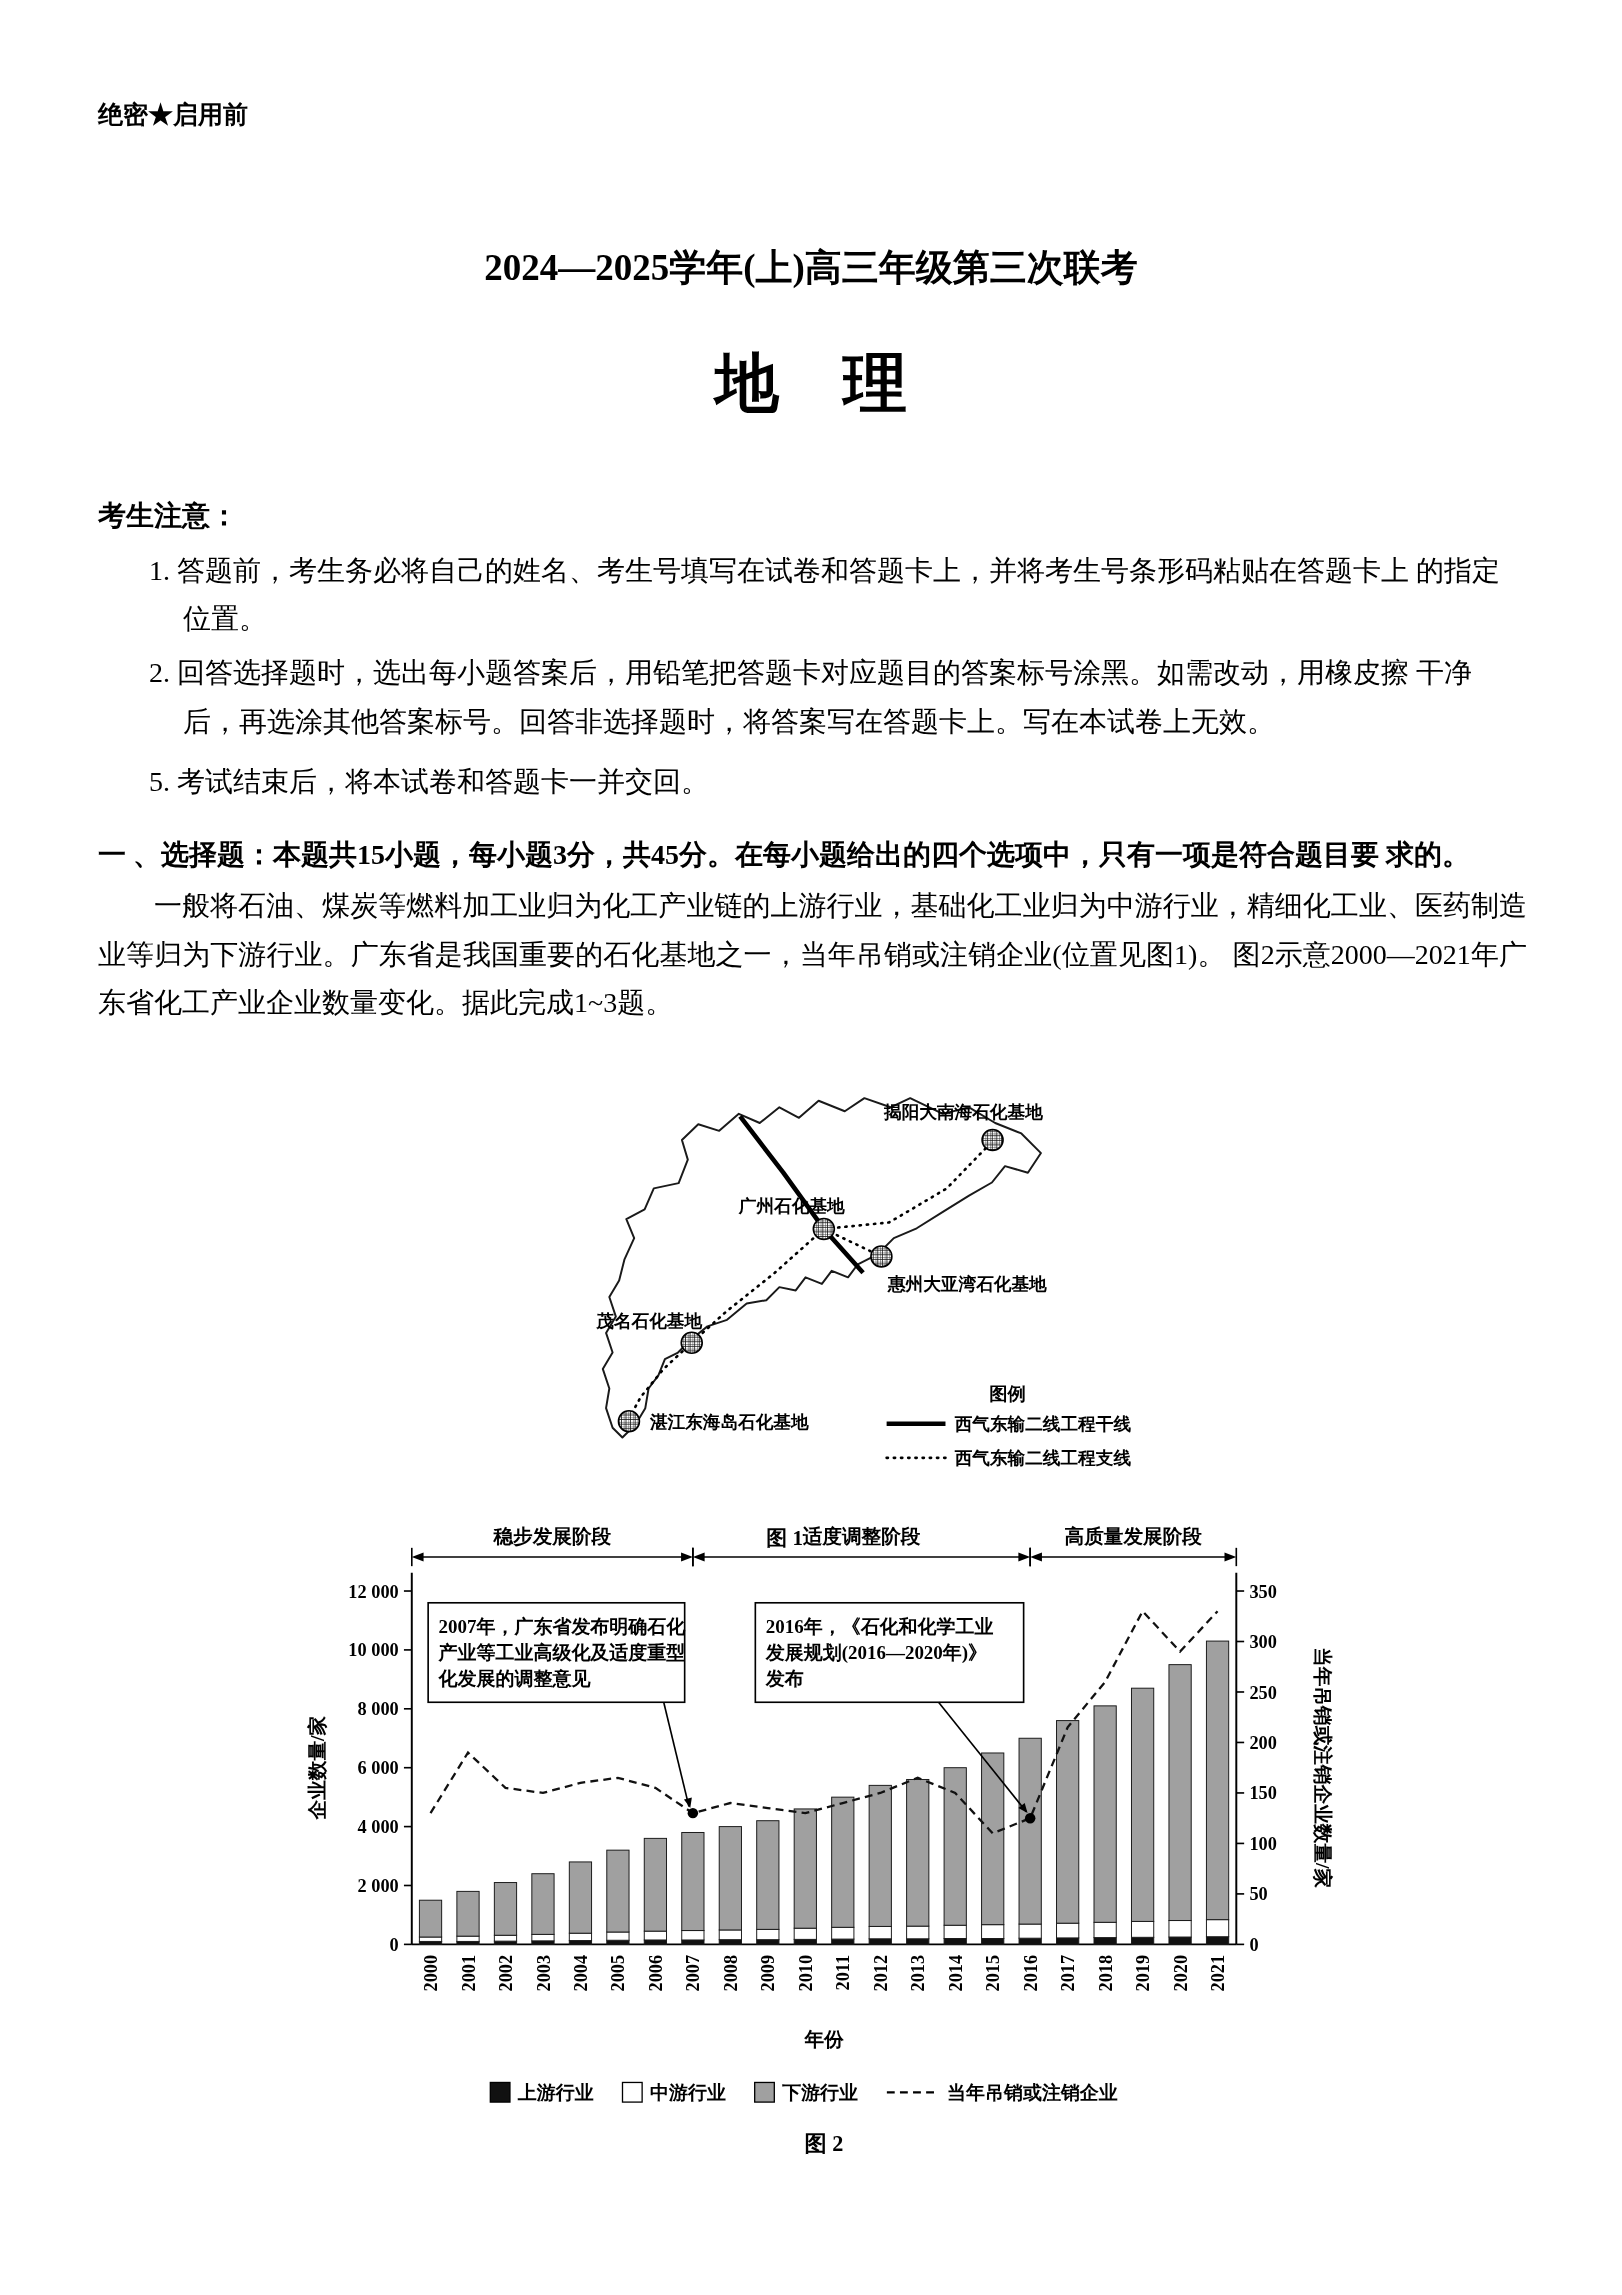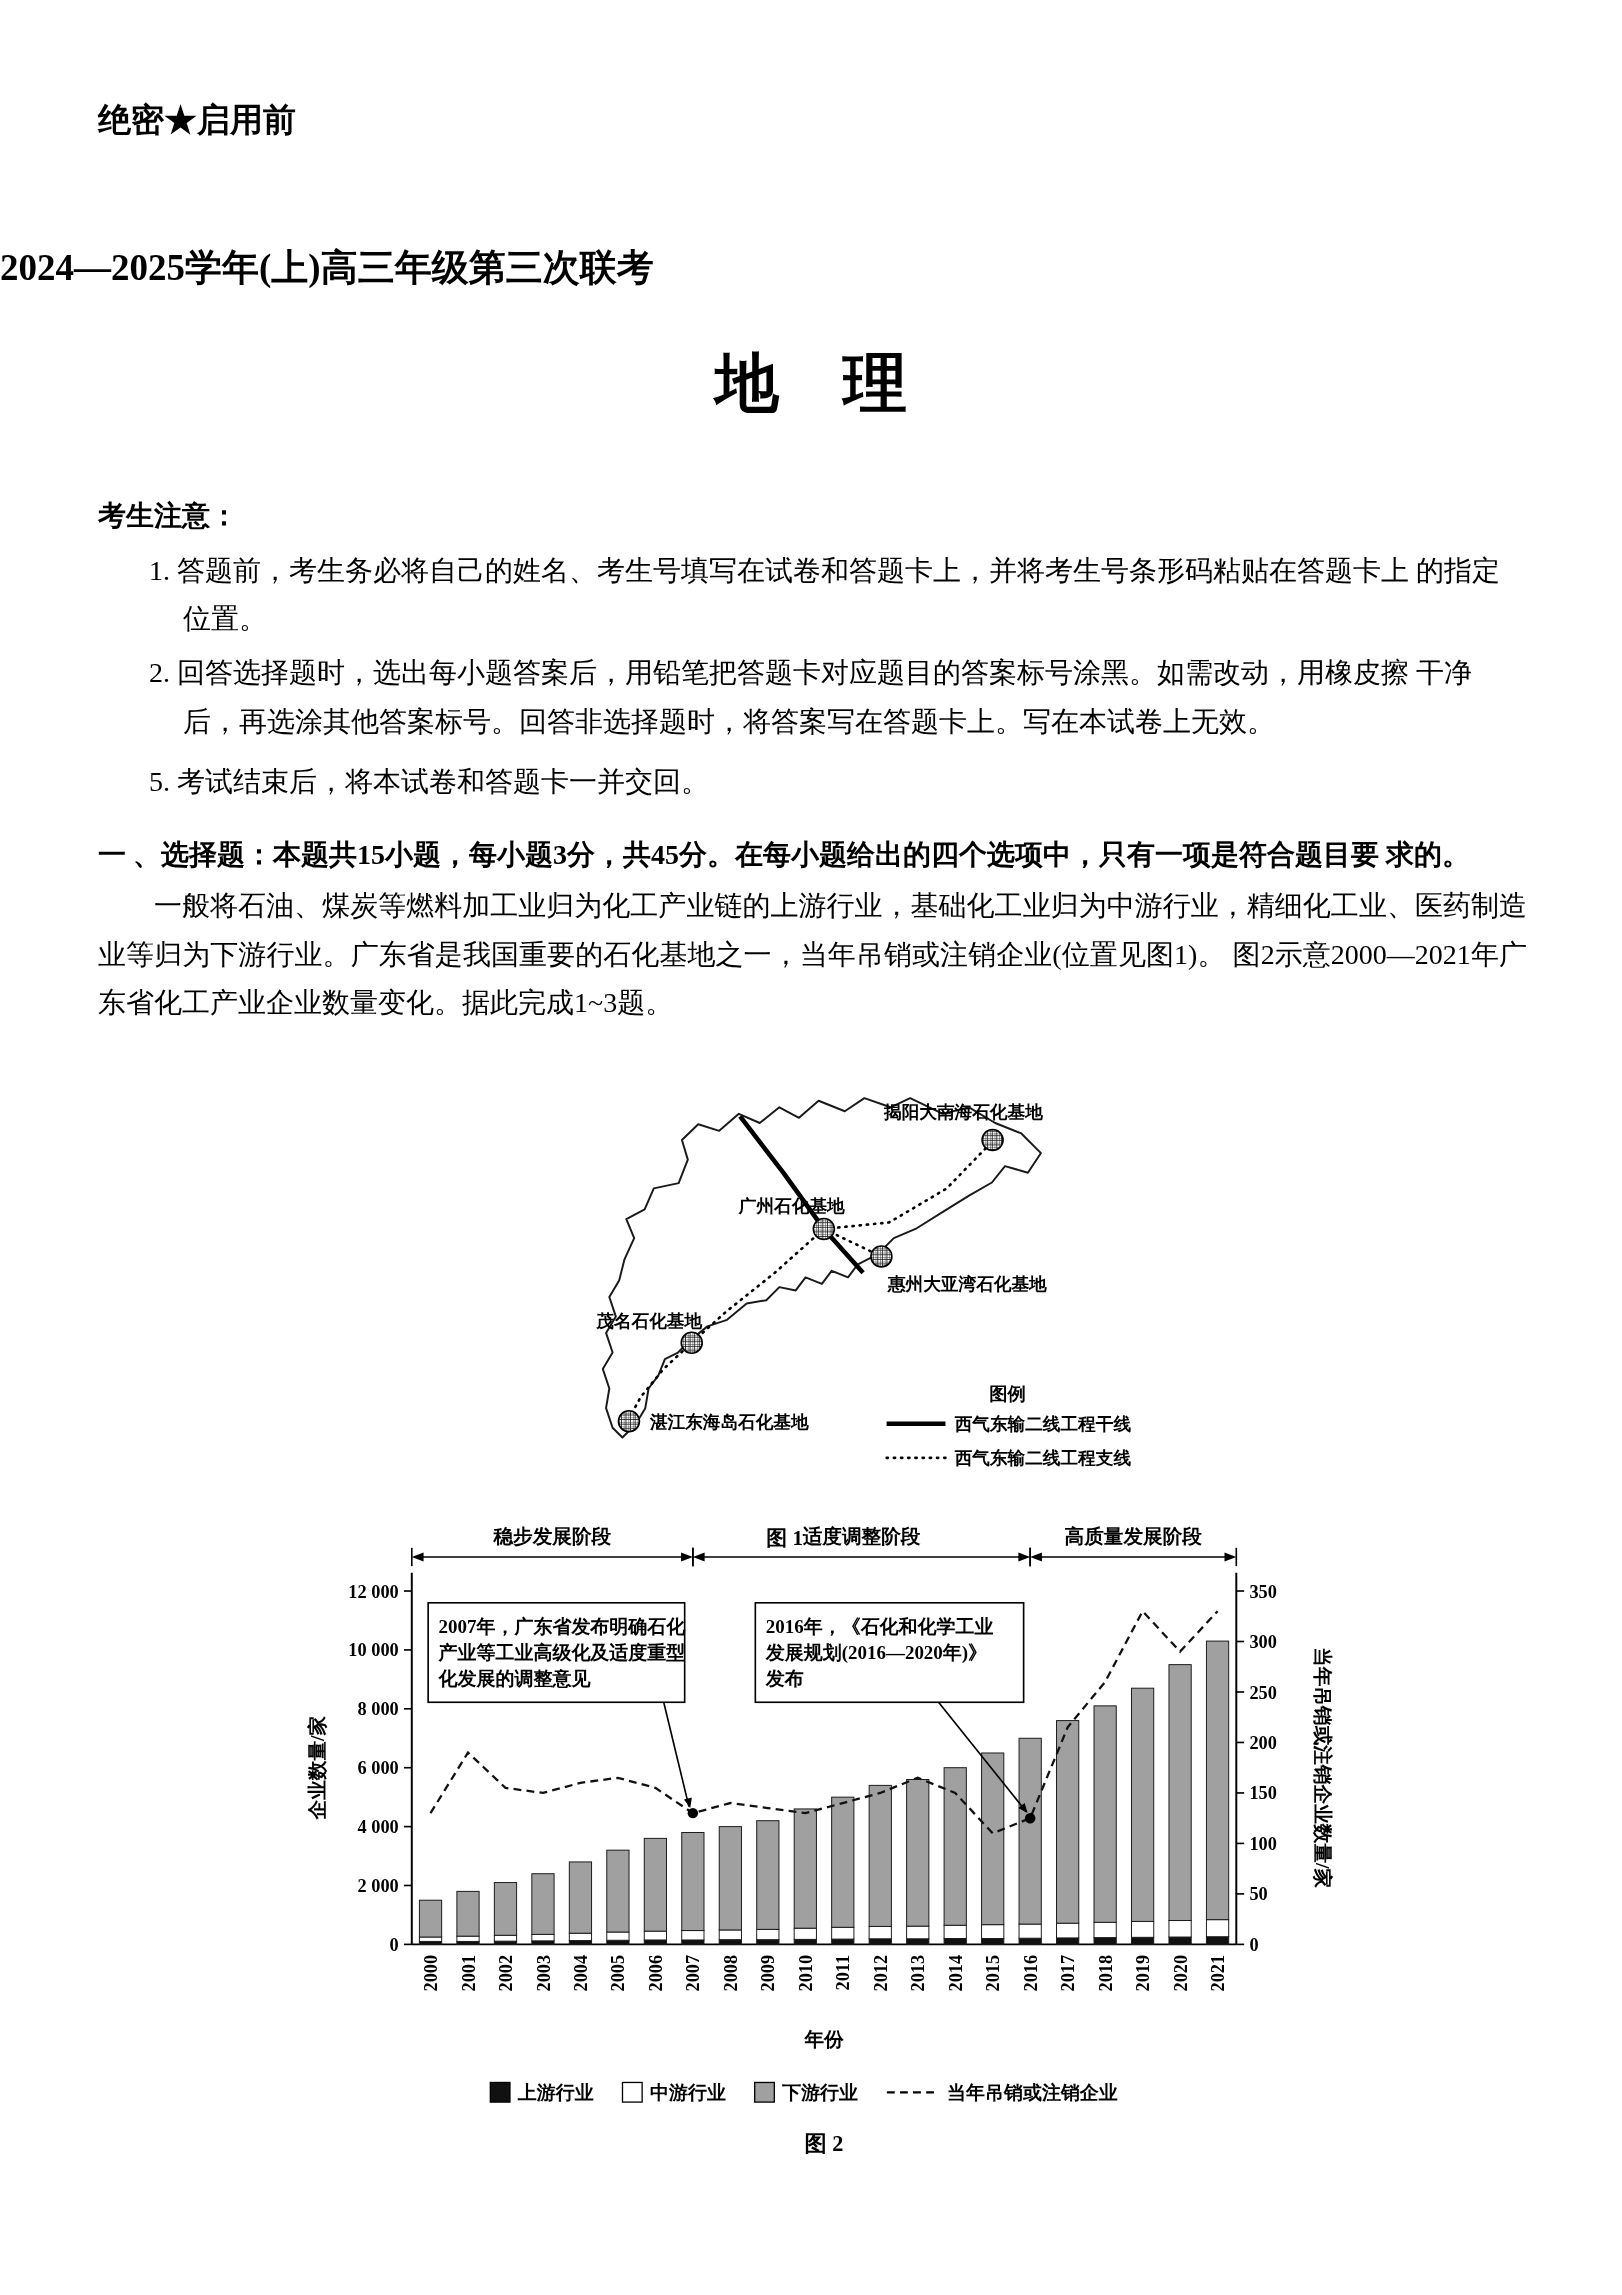--- a/index.html
+++ b/index.html
@@ -1,22 +1,22 @@
 <!DOCTYPE html>
 <html style="font-size:10.5px"><head>
 <meta charset="utf-8">
 <style>
   * { margin:0; padding:0; box-sizing:border-box; }
   html,body { background:#ffffff; }
   .page {
     position:relative; width:1622px; height:2295px; background:#fff;
     font-family:"Liberation Serif", serif; color:#000; overflow:hidden;
   }
-  .security { position:absolute; top:98px; left:98px; font-size:33px; font-weight:bold; }
-  .exam-title { position:absolute; top:243px; left:0; width:100%; text-align:left; font-size:37px; font-weight:bold; }
+  .security { position:absolute; top:98px; left:98px; font-size:25px; font-weight:bold; }
+  .exam-title { position:absolute; top:243px; left:0; width:100%; text-align:center; font-size:37px; font-weight:bold; }
   .subject { position:absolute; top:340px; left:0; width:100%; text-align:center; font-size:64px; font-weight:bold; }
   .notice { position:absolute; top:492px; left:98px; right:95px; font-size:28px; line-height:1.72; }
   .notice-heading { font-weight:bold; margin-bottom:6.5px; }
   .notice-item { padding-left:85px; text-indent:-34px; margin-bottom:6.5px; }
   .notice-item.spaced { margin-top:11.8px; }
   .section-heading { position:absolute; top:836px; left:98px; right:95px; font-size:28px; font-weight:bold; }
   .intro { position:absolute; top:882px; left:98px; right:95px; font-size:28px; line-height:1.74; text-align:justify; text-indent:2em; }
   .figure1 { position:absolute; top:1060px; left:523px; width:654px; }
   .figure2 { position:absolute; top:1519px; left:294px; width:1047px;text-align:center; }
   svg text { font-family:"Liberation Serif", serif; font-weight:bold; fill:#000; }

